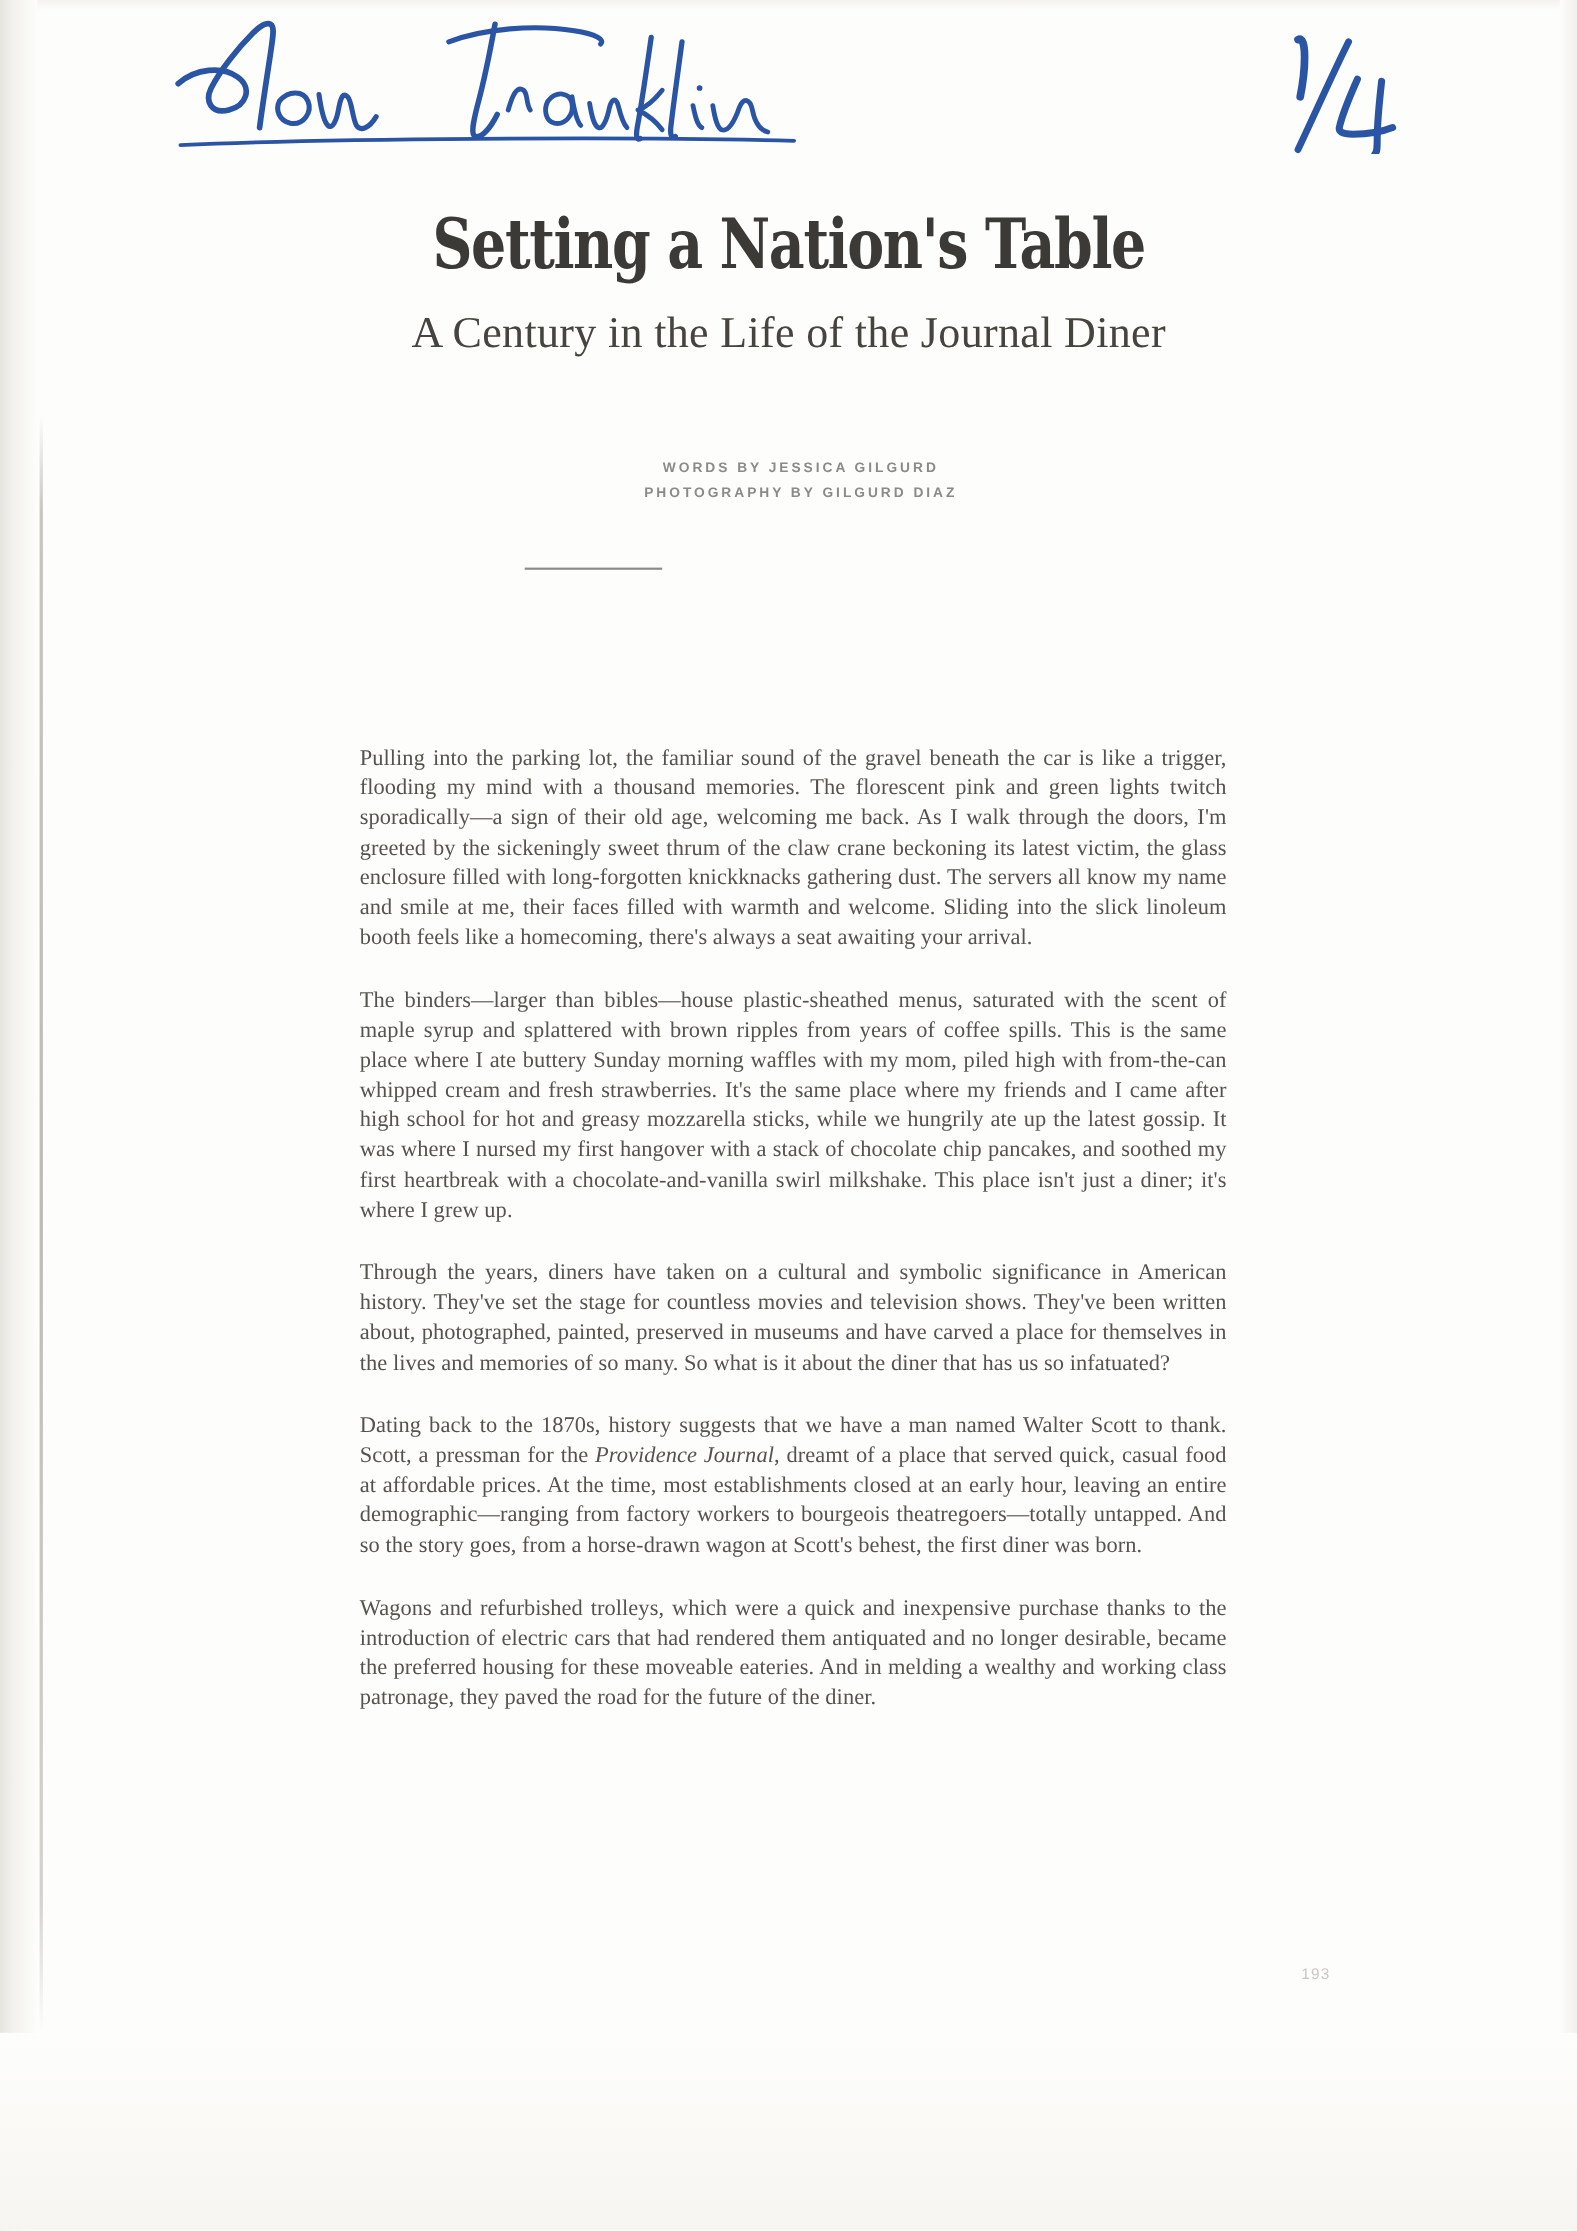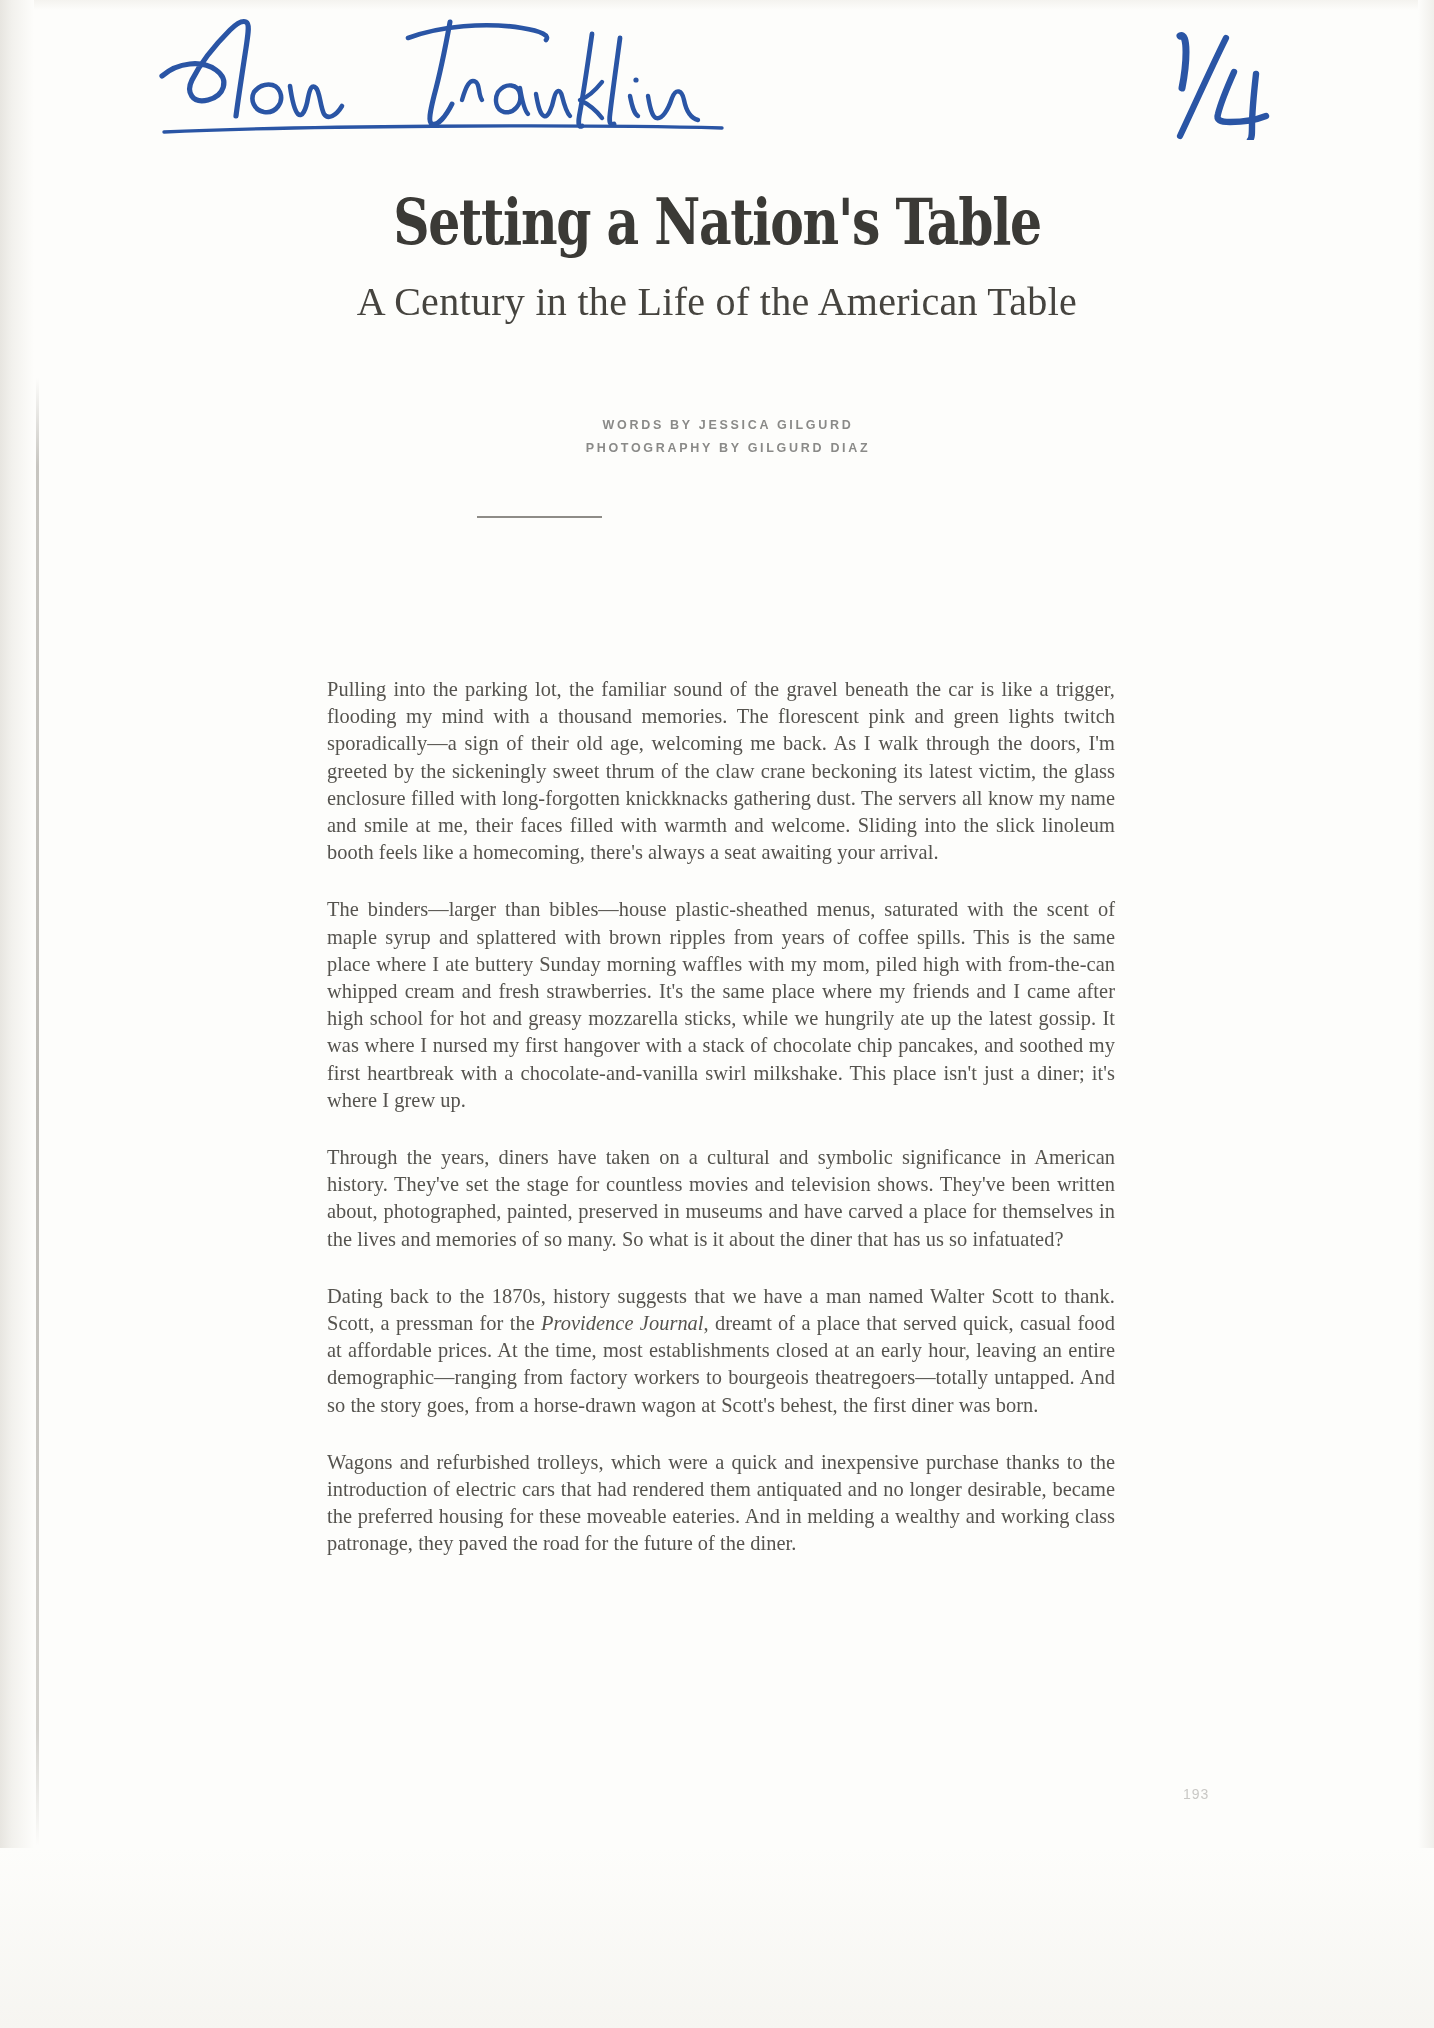--- a/index.html
+++ b/index.html
@@ -241,21 +241,21 @@
       <path d="M76 28 C62 56 46 92 30 126" stroke-width="6.2"></path>
 
       <path d="M84 62 C76 80 70 96 68 104 C66 110 70 112 80 112
                C92 112 106 110 116 106" stroke-width="6.4"></path>
       <path d="M106 64 C104 82 102 102 102 116 C102 124 102 128 100 130" stroke-width="6.4"></path>
     </g>
   </svg>
 
   <div id="headline-block">
     <h1 id="article-title">Setting a Nation's Table</h1>
-    <h2 id="article-subtitle">A Century in the Life of the American Table</h2>
+    <h2 id="article-subtitle">A Century in the Life of the Journal Diner</h2>
   </div>
 
   <div id="credits-block">
     <div class="credit-line">WORDS BY JESSICA GILGURD</div>
     <div class="credit-line">PHOTOGRAPHY BY GILGURD DIAZ</div>
   </div>
 
   <div id="section-divider"></div>
 
   <div id="body-copy">

